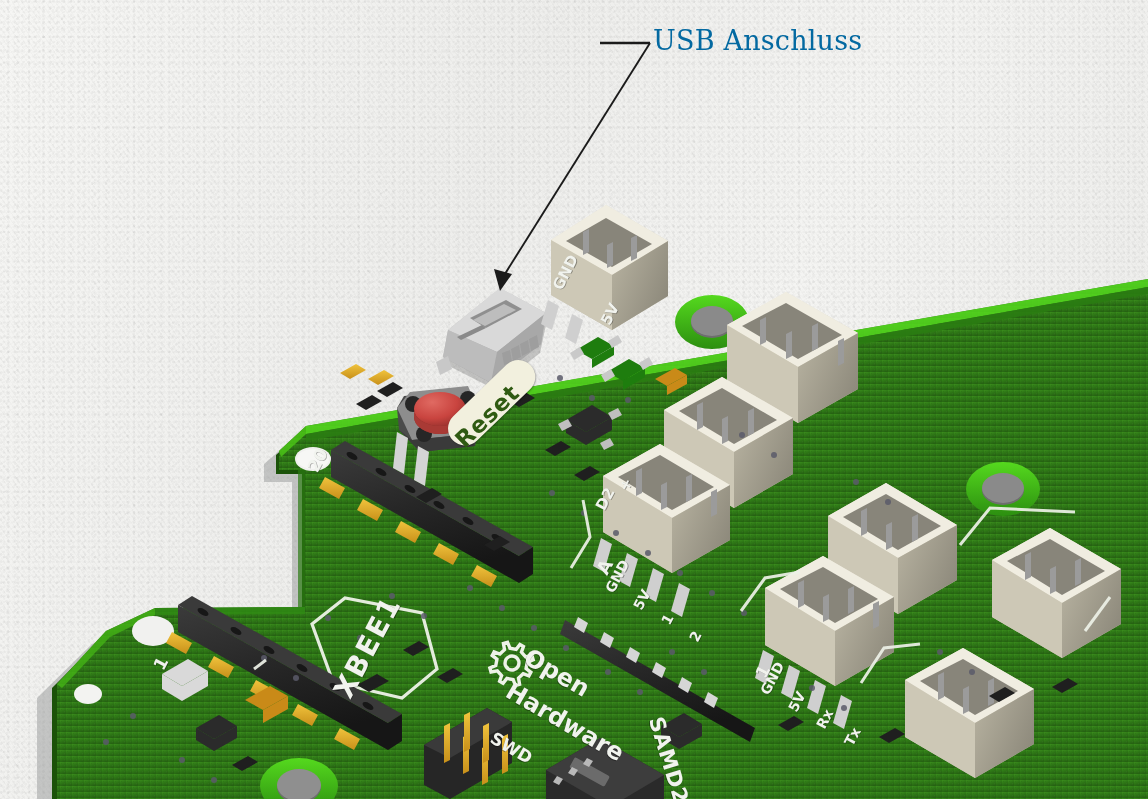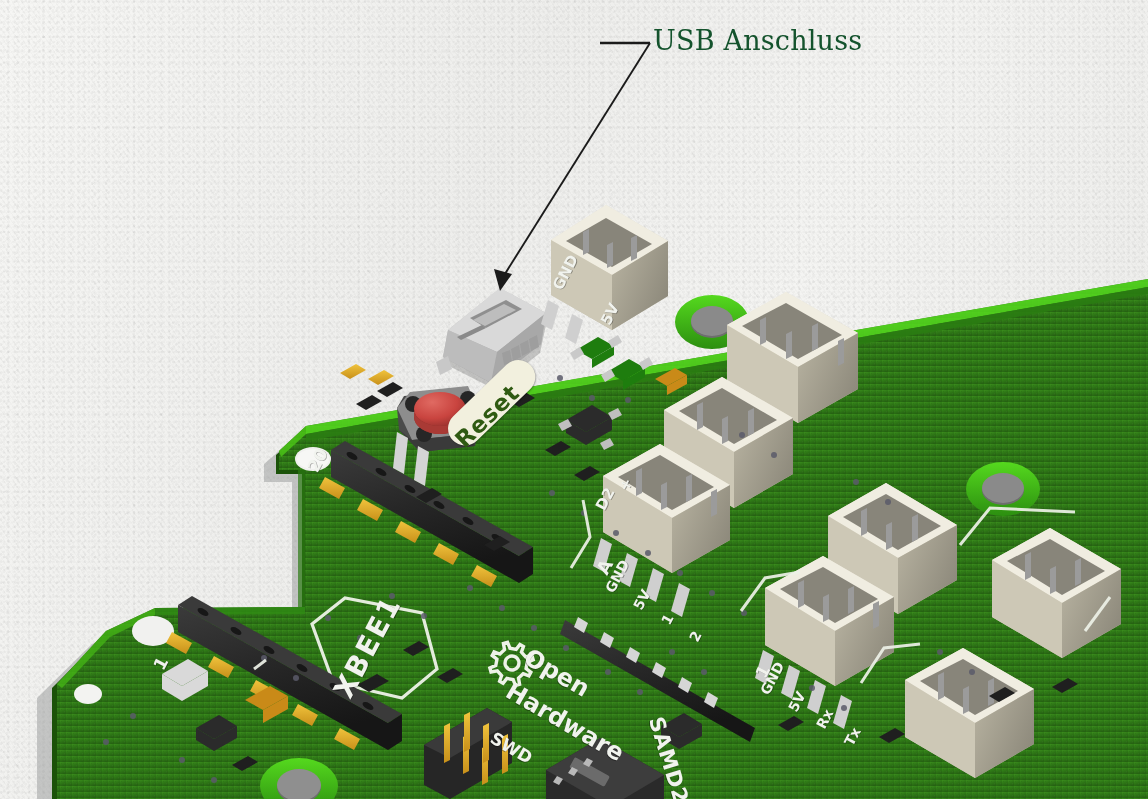--- a/index.html
+++ b/index.html
@@ -30,21 +30,21 @@
       repeating-linear-gradient(57deg, rgba(0,0,0,.018) 0 1px, transparent 1px 4px),
       repeating-linear-gradient(-33deg, rgba(0,0,0,.013) 0 1px, transparent 1px 5px),
       repeating-linear-gradient(7deg, rgba(255,255,255,.55) 0 2px, transparent 2px 6px);
     mix-blend-mode:multiply;opacity:.85;
   }
 
   
   .annot-label{
     position:absolute;left:653px;top:25px;
     font-family:"DejaVu Serif","Liberation Serif",serif;
-    font-size:27px;line-height:32px;color:#14532d;
+    font-size:27px;line-height:32px;color:#0369a1;
     letter-spacing:.2px;white-space:nowrap;
   }
 
   
   .pcb-wrap{position:absolute;left:0;top:0;width:1148px;height:799px;}
   svg.pcb{position:absolute;left:0;top:0;}
 
   
   .silk{
     position:absolute;color:#f1f3ee;font-family:"DejaVu Sans",sans-serif;

